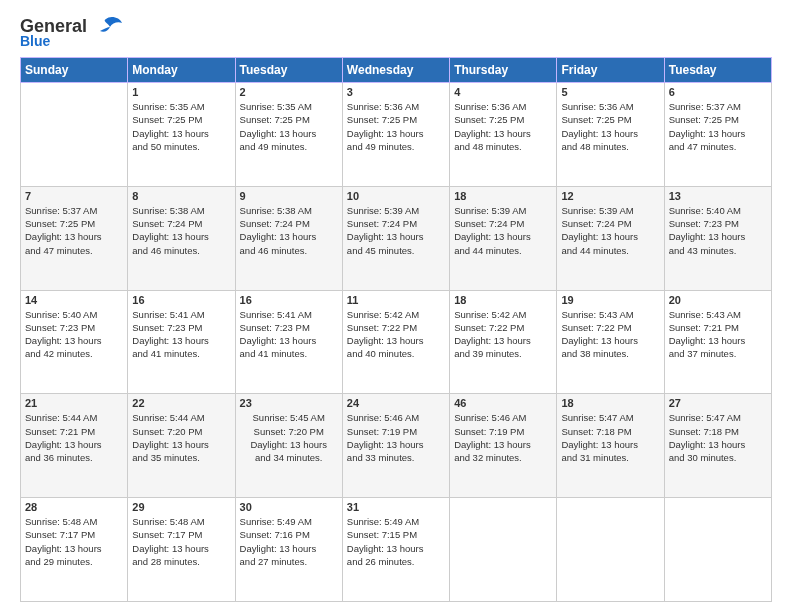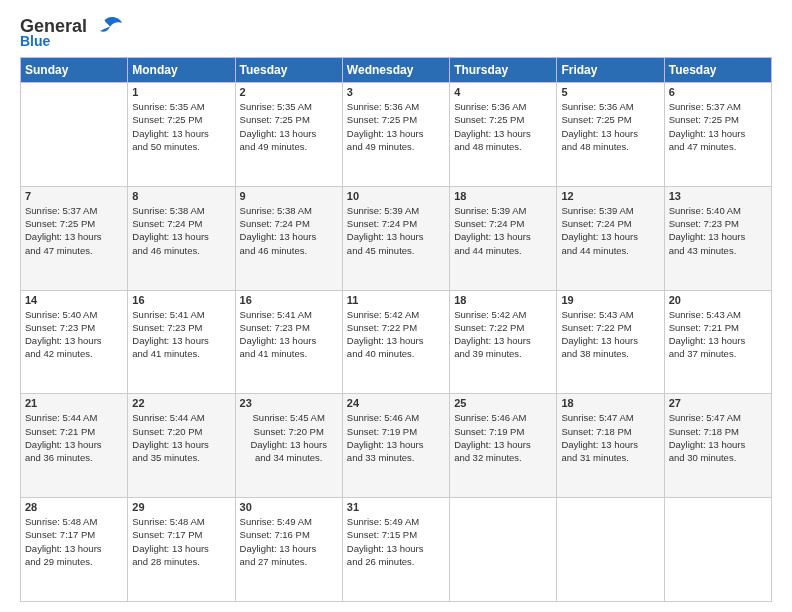--- a/index.html
+++ b/index.html
@@ -291,21 +291,21 @@
 and 34 minutes.</div>
           </td>
           <td>
             <span class="day-number">24</span>
             <div class="day-info" style="white-space: pre-line;">Sunrise: 5:46 AM
 Sunset: 7:19 PM
 Daylight: 13 hours
 and 33 minutes.</div>
           </td>
           <td>
-            <span class="day-number">25</span>
+            <span class="day-number">46</span>
             <div class="day-info" style="white-space: pre-line;">Sunrise: 5:46 AM
 Sunset: 7:19 PM
 Daylight: 13 hours
 and 32 minutes.</div>
           </td>
           <td>
             <span class="day-number">18</span>
             <div class="day-info" style="white-space: pre-line;">Sunrise: 5:47 AM
 Sunset: 7:18 PM
 Daylight: 13 hours

